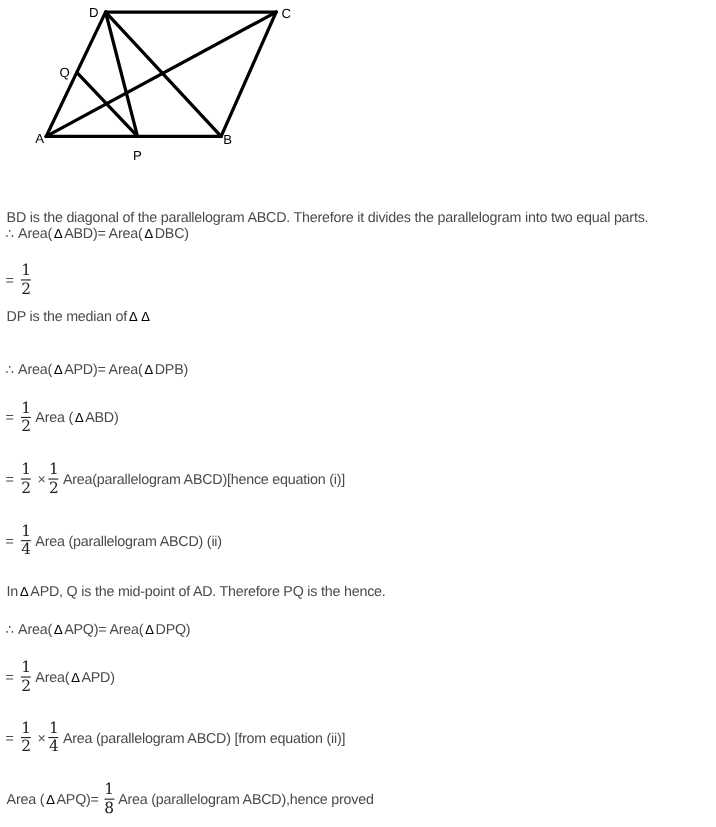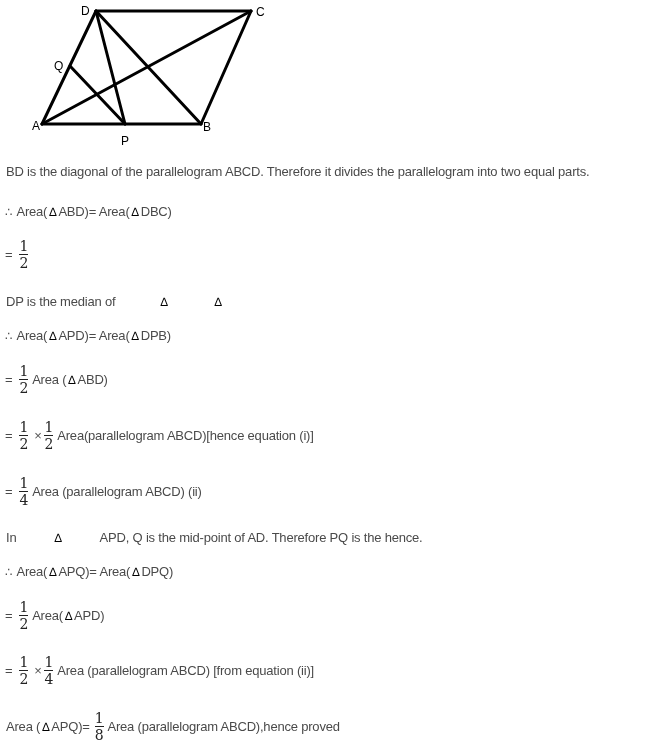--- a/index.html
+++ b/index.html
@@ -34,41 +34,41 @@
     <line x1="70" y1="66" x2="125" y2="124"></line>
   </g>
   <text x="81" y="15">D</text>
   <text x="256" y="16">C</text>
   <text x="54" y="70">Q</text>
   <text x="32" y="130">A</text>
   <text x="203" y="131">B</text>
   <text x="121" y="145">P</text>
 </svg>
 
-<div class="line" style="top:164px;">BD is the diagonal of the parallelogram ABCD. Therefore it divides the parallelogram into two equal parts.</div>
+<div class="line" style="top:190px;">BD is the diagonal of the parallelogram ABCD. Therefore it divides the parallelogram into two equal parts.</div>
 
 <div class="eqrow" style="top:204px;">
   <span class="therefore">∴</span>
   <span>Area(</span>
   <span class="tri">∆</span>
   <span>ABD)= Area(</span>
   <span class="tri">∆</span>
   <span>DBC)</span>
 </div>
 
 <div class="eqrow" style="top:238px;">
   <span class="sym">=</span>
   <span class="frac">
       <span class="num">1</span>
       <span class="bar"></span>
       <span class="den">2</span>
     </span>
 </div>
 
-<div class="eqrow" style="top:294px;left:6px;gap:43px;">
+<div class="eqrow" style="top:280px;left:6px;">
   <span>DP is the median of </span>
   <span class="tri">∆</span>
   <span class="tri">∆</span>
 </div>
 
 <div class="eqrow" style="top:328px;">
   <span class="therefore">∴</span>
   <span>Area(</span>
   <span class="tri">∆</span>
   <span>APD)= Area(</span>
@@ -107,21 +107,21 @@
 <div class="eqrow" style="top:475px;">
   <span class="sym">=</span>
   <span class="frac">
       <span class="num">1</span>
       <span class="bar"></span>
       <span class="den">4</span>
     </span>
   <span>Area (parallelogram ABCD) (ii)</span>
 </div>
 
-<div class="eqrow" style="top:530px;left:6px;gap:36px;">
+<div class="eqrow" style="top:530px;left:6px;">
   <span>In </span>
   <span class="tri">∆</span>
   <span>APD, Q is the mid-point of AD. Therefore PQ is the hence.</span>
 </div>
 
 <div class="eqrow" style="top:564px;">
   <span class="therefore">∴</span>
   <span>Area(</span>
   <span class="tri">∆</span>
   <span>APQ)= Area(</span>

